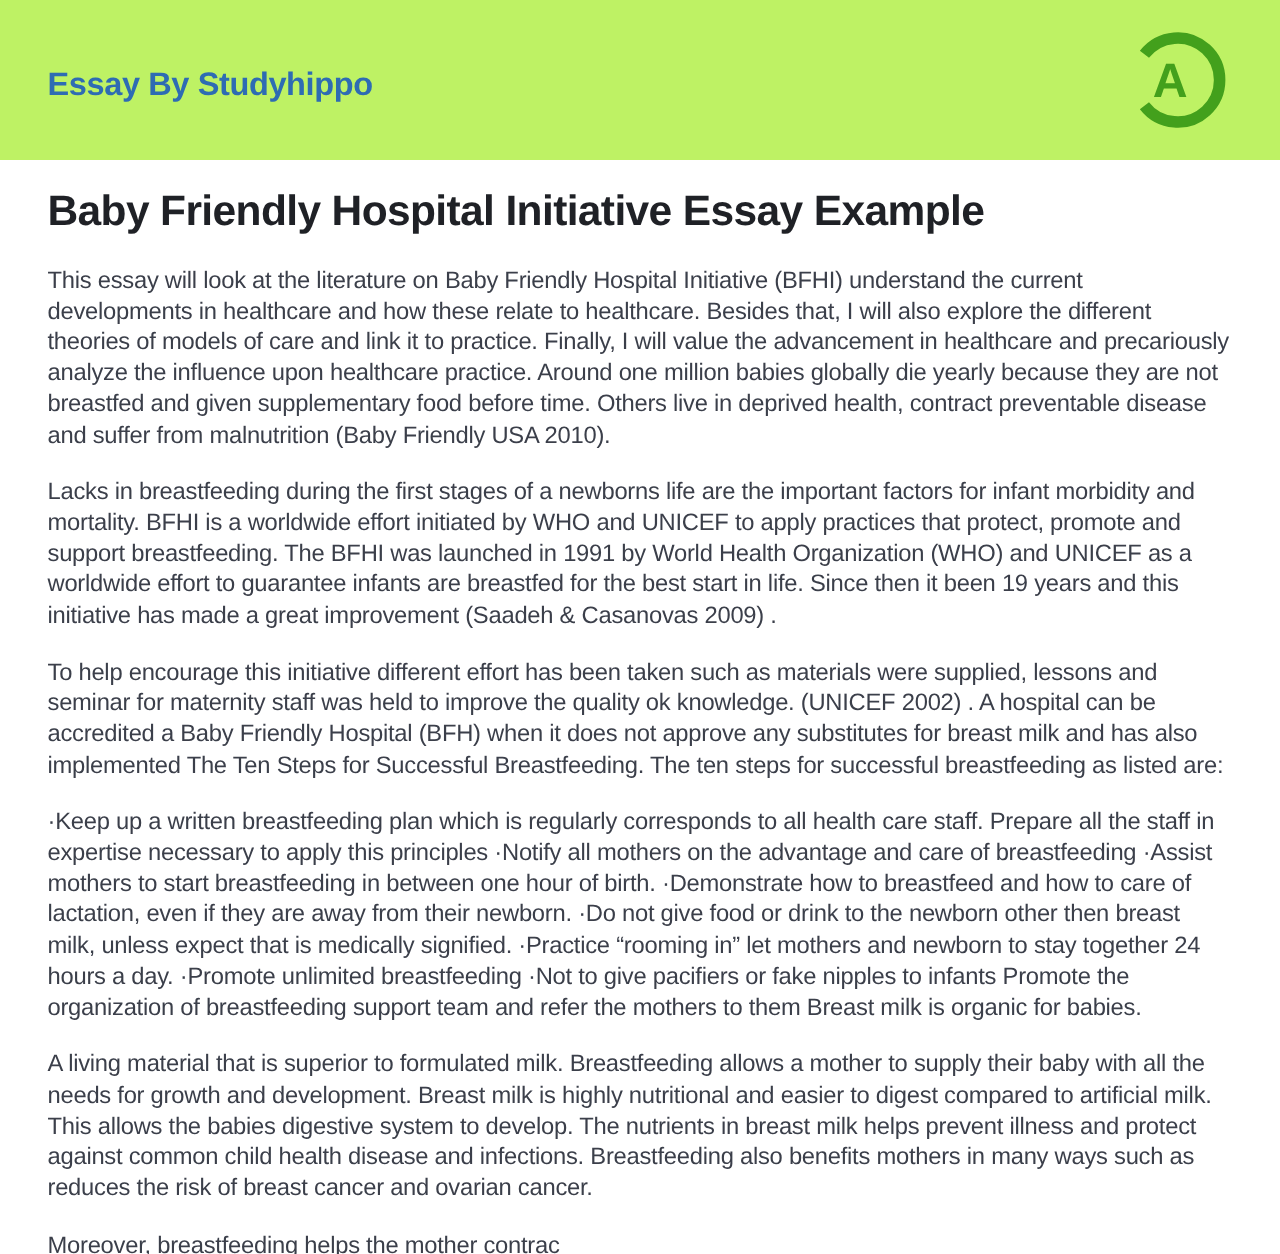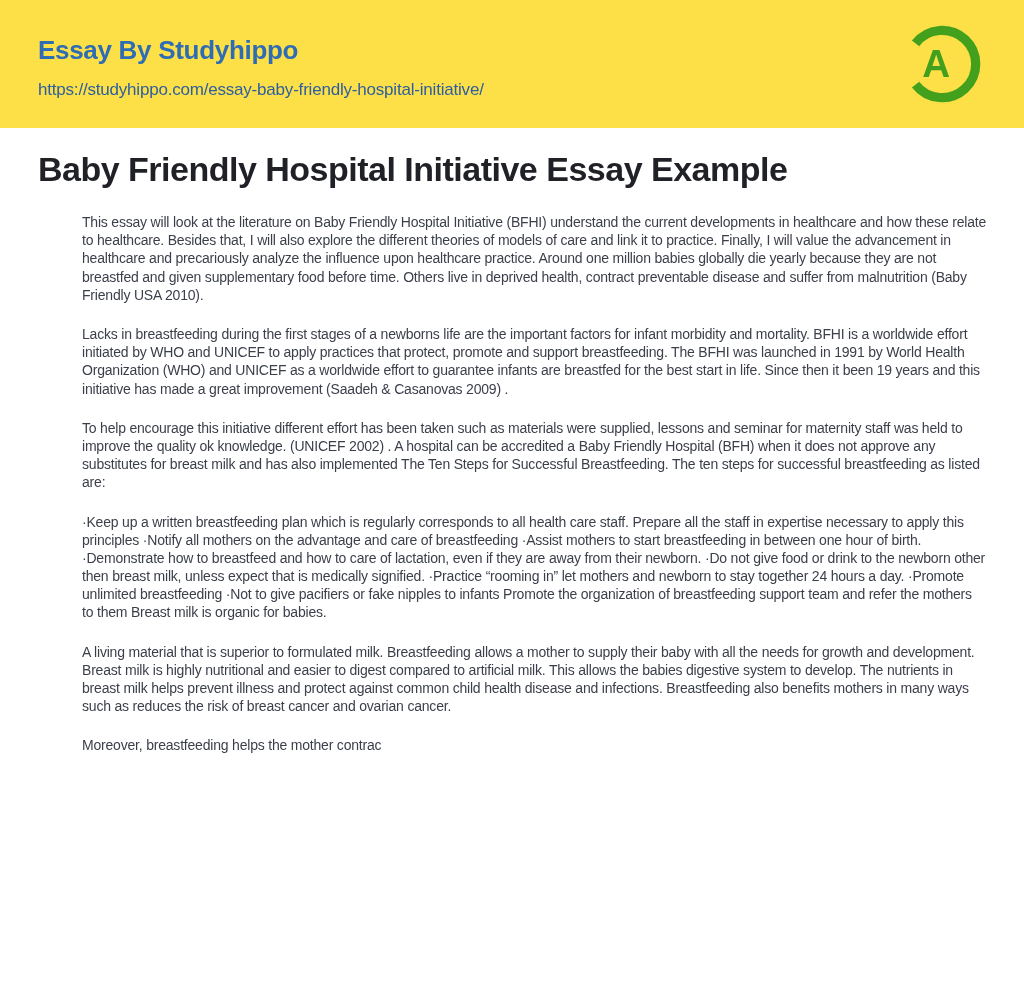--- a/index.html
+++ b/index.html
@@ -5,21 +5,21 @@
   * { margin: 0; padding: 0; box-sizing: border-box; }
   html, body {
     width: 1024px;
     background: #ffffff;
     font-family: "Liberation Sans", sans-serif;
   }
   body { min-height: 1003px; }
 
   
   .header {
-    background: #fde047;
+    background: #bef264;
     width: 100%;
     height: 128px;
     display: flex;
     align-items: center;
     justify-content: space-between;
     padding: 0 40px 0 38px;
   }
   .header-text { display: flex; flex-direction: column; gap: 14px; padding-top: 6px; }
   .site-title {
     color: #2e6cb3;
@@ -44,35 +44,33 @@
   .essay-title {
     color: #1f2126;
     font-size: 34px;
     font-weight: 800;
     letter-spacing: -0.5px;
     line-height: 1.15;
     margin-bottom: 24px;
   }
   .essay-body p {
     color: #3b3f4a;
-    font-size: 14px;
+    font-size: 19px;
     line-height: 1.3;
     letter-spacing: -0.2px;
     margin-bottom: 21px;
     font-weight: 400;
-    margin-left: 44px;
   }
 </style>
 </head>
 <body>
 
 <div class="header">
   <div class="header-text">
     <div class="site-title">Essay By Studyhippo</div>
-    <a class="page-url">https://studyhippo.com/essay-baby-friendly-hospital-initiative/</a>
   </div>
   <div class="logo">
     <svg viewBox="0 0 100 100" aria-hidden="true">
 
       <path d="M 18.5 25.5 A 40 40 0 1 1 18.5 74.5" fill="none" stroke="#43a01c" stroke-width="11" stroke-linecap="butt"></path>
       <text x="43" y="66" font-size="46" font-weight="600" fill="#43a01c" text-anchor="middle" font-family="Liberation Sans, sans-serif">A</text>
     </svg>
   </div>
 </div>
 

